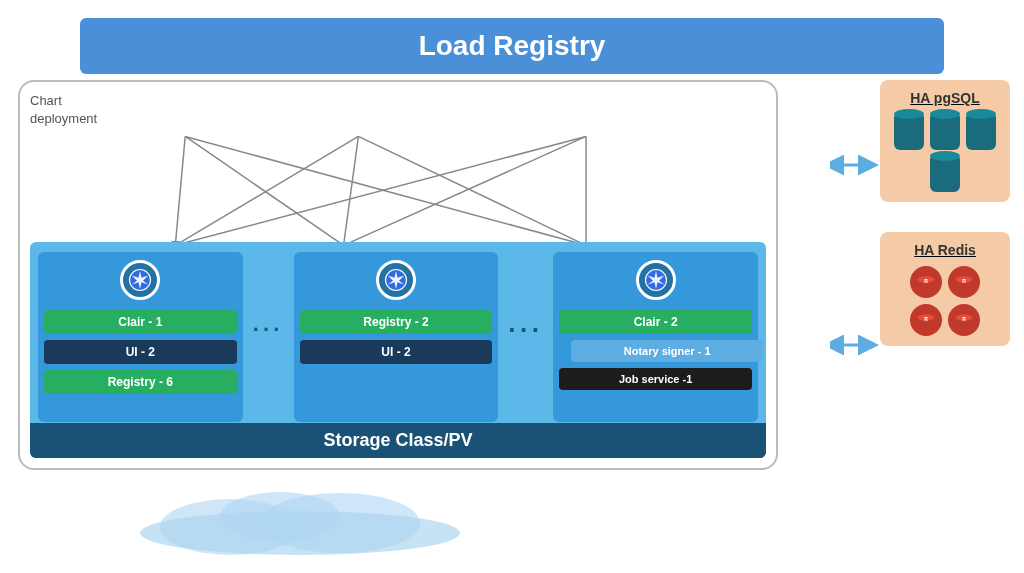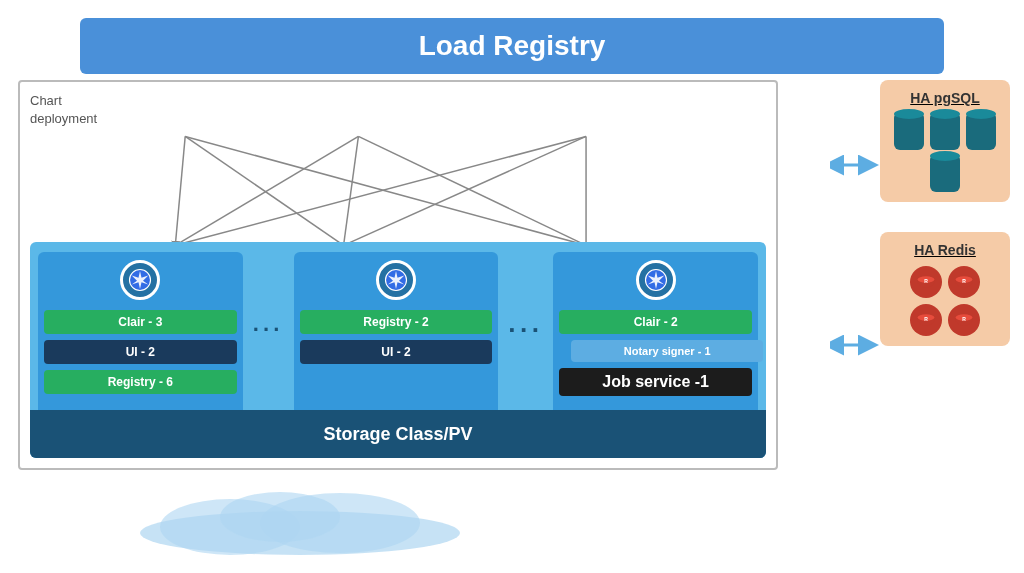--- a/index.html
+++ b/index.html
@@ -29,21 +29,21 @@
 
     
     .chart-container {
       position: absolute;
       top: 80px;
       left: 18px;
       width: 760px;
       height: 390px;
       border: 2px solid #bbb;
       background: #fff;
-      border-radius: 4px;
+      border-radius: 16px;
     }
 
     .chart-label {
       position: absolute;
       top: 10px;
       left: 10px;
       font-size: 13px;
       color: #555;
       line-height: 1.4;
     }
@@ -100,21 +100,21 @@
       padding: 10px 8px 50px 8px;
       gap: 6px;
     }
 
     
     .storage-bar {
       position: absolute;
       bottom: 0;
       left: 0;
       right: 0;
-      height: 48px;
+      height: 35px;
       background: #1a5276;
       border-radius: 0 0 6px 6px;
       display: flex;
       align-items: center;
       justify-content: center;
       color: white;
       font-size: 18px;
       font-weight: 600;
     }
 
@@ -285,21 +285,21 @@
 
   <div class="k8s-area">
 
     <div class="k8s-node">
       <div class="k8s-icon">
         <svg viewBox="0 0 32 32" fill="white">
           <circle cx="16" cy="16" r="14" fill="#326ce5" stroke="white" stroke-width="1.5"></circle>
           <polygon points="16,4 18,13 27,10 20,17 27,22 18,19 16,28 14,19 5,22 12,17 5,10 14,13" fill="white" opacity="0.9"></polygon>
         </svg>
       </div>
-      <div class="pod-box pod-green">Clair - 3</div>
+      <div class="pod-box pod-green">Clair - 1</div>
       <div class="pod-box pod-dark">UI - 2</div>
       <div class="pod-box pod-green">Registry - 6</div>
     </div>
 
     <div class="node-sep">···</div>
 
     <div class="k8s-node">
       <div class="k8s-icon">
         <svg viewBox="0 0 32 32" fill="white">
           <circle cx="16" cy="16" r="14" fill="#326ce5" stroke="white" stroke-width="1.5"></circle>
@@ -314,21 +314,21 @@
 
     <div class="k8s-node">
       <div class="k8s-icon">
         <svg viewBox="0 0 32 32" fill="white">
           <circle cx="16" cy="16" r="14" fill="#326ce5" stroke="white" stroke-width="1.5"></circle>
           <polygon points="16,4 18,13 27,10 20,17 27,22 18,19 16,28 14,19 5,22 12,17 5,10 14,13" fill="white" opacity="0.9"></polygon>
         </svg>
       </div>
       <div class="pod-box pod-green">Clair - 2</div>
       <div class="pod-box pod-light-blue" style="font-size:11px;">Notary signer - 1</div>
-      <div class="pod-box pod-black" style="font-size:16px;">Job service -1</div>
+      <div class="pod-box pod-black" style="font-size:11px;">Job service -1</div>
     </div>
 
     <div class="storage-bar">
       <span>Storage Class/PV</span>
     </div>
   </div>
 </div>
 
 <div class="ha-container">
 

